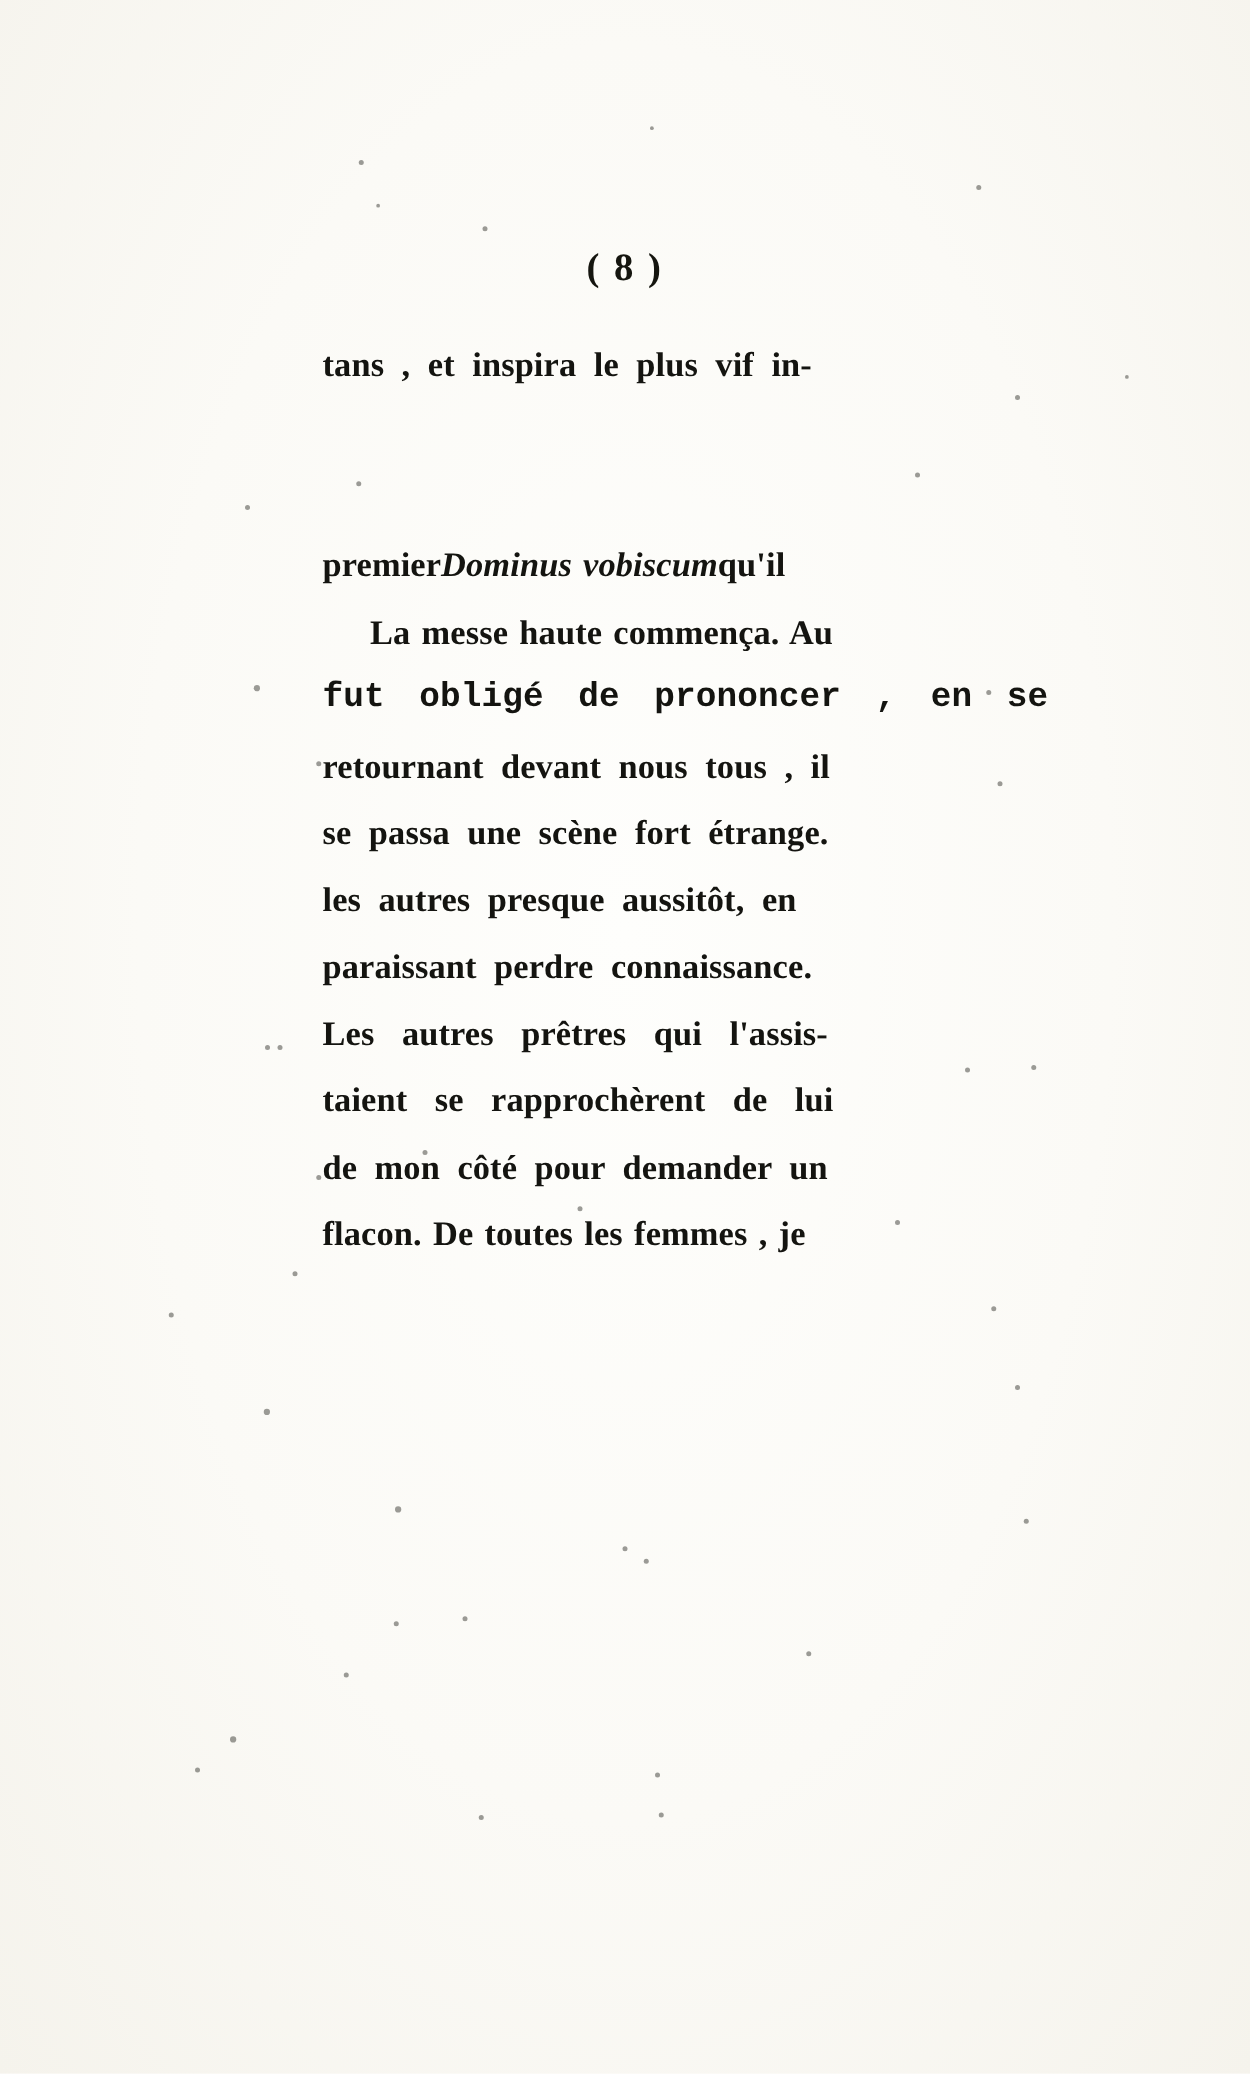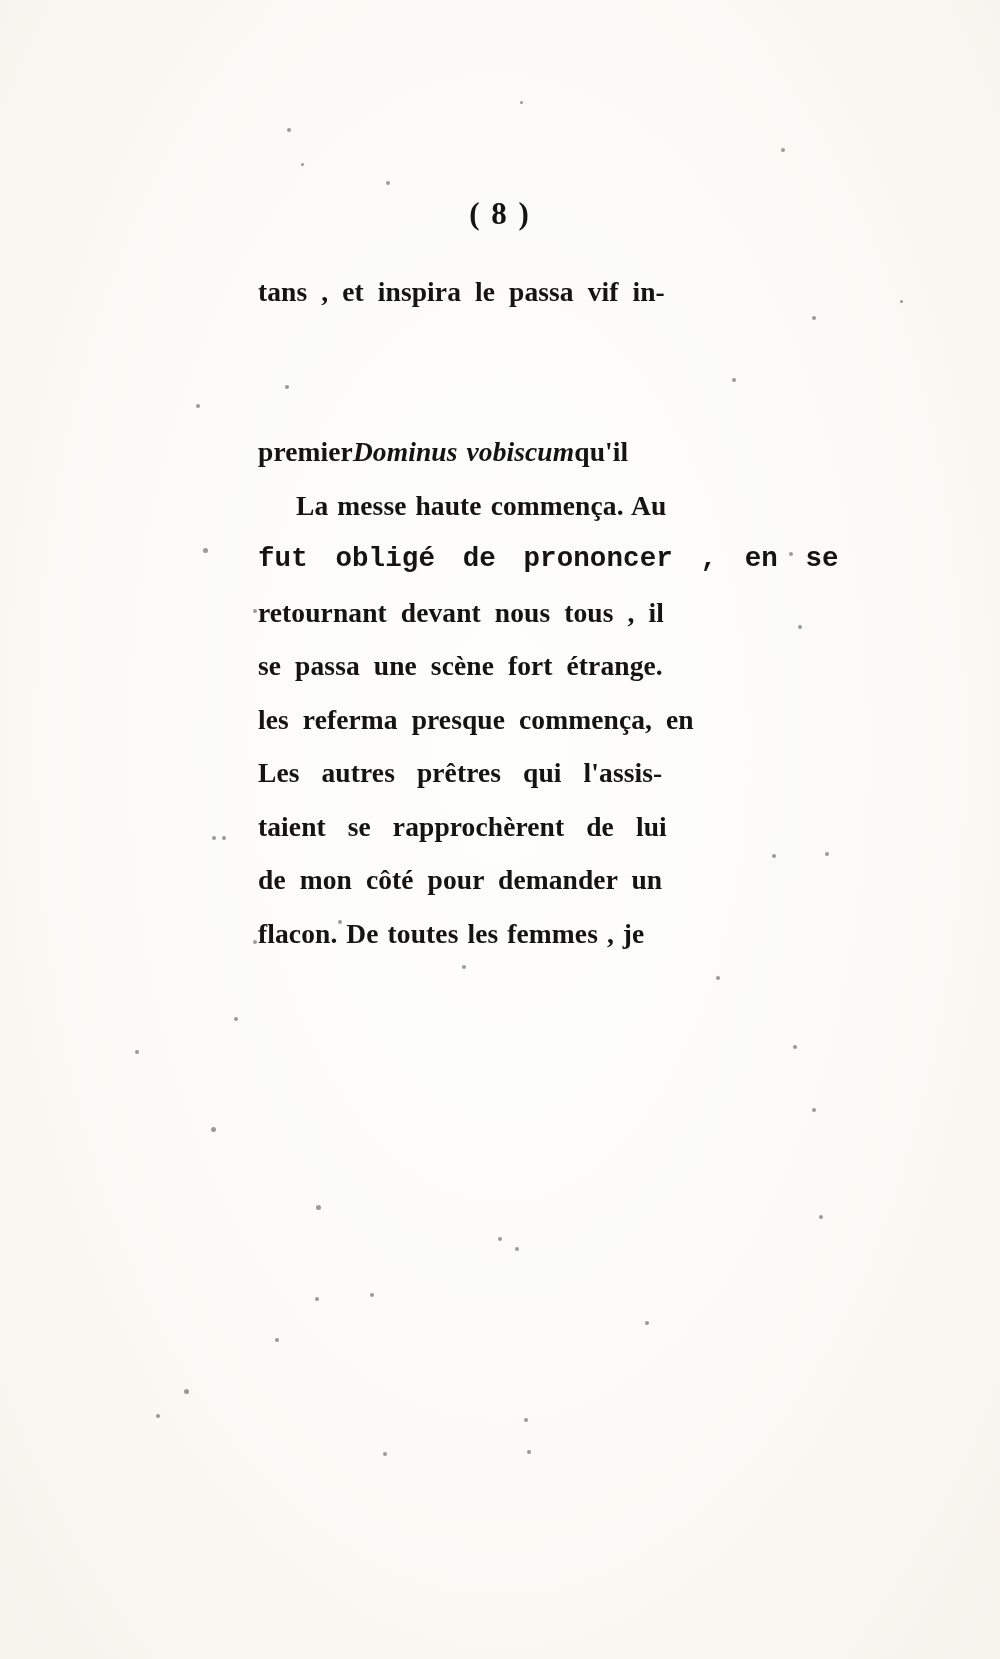--- a/index.html
+++ b/index.html
@@ -137,33 +137,34 @@
   <span style="left:900px;top:300px;width:3px;height:3px;"></span>
 </div>
 
 <div class="content">
 
   <div class="page-number">
     <span class="pn-inner">( 8 )</span>
   </div>
 
   <div class="text-block" id="para1">
-    <div class="line ws2">tans , et inspira le passa vif in-</div>
+    <div class="line ws2">tans , et inspira le plus vif in-</div>
   </div>
 
   <div class="text-block" id="para2">
     <div class="line ws1">
       <span>premier</span><span class="ital">Dominus vobiscum</span><span>qu'il</span>
     </div>
 
     <div class="line ws1 indent">La messe haute commença. Au</div>
 
     <div class="line ws3">fut obligé de prononcer , en se</div>
     <div class="line ws2">retournant devant nous tous , il</div>
     <div class="line ws2">se passa une scène fort étrange.</div>
-    <div class="line ws2">les referma presque commença, en</div>
+    <div class="line ws2">les autres presque aussitôt, en</div>
+    <div class="line ws2">paraissant perdre connaissance.</div>
     <div class="line ws4">Les autres prêtres qui l'assis-</div>
     <div class="line ws4">taient se rapprochèrent de lui</div>
     <div class="line ws2">de mon côté pour demander un</div>
     <div class="line ws1">flacon. De toutes les femmes , je</div>
   </div>
 
 </div>
 
 </body></html>

